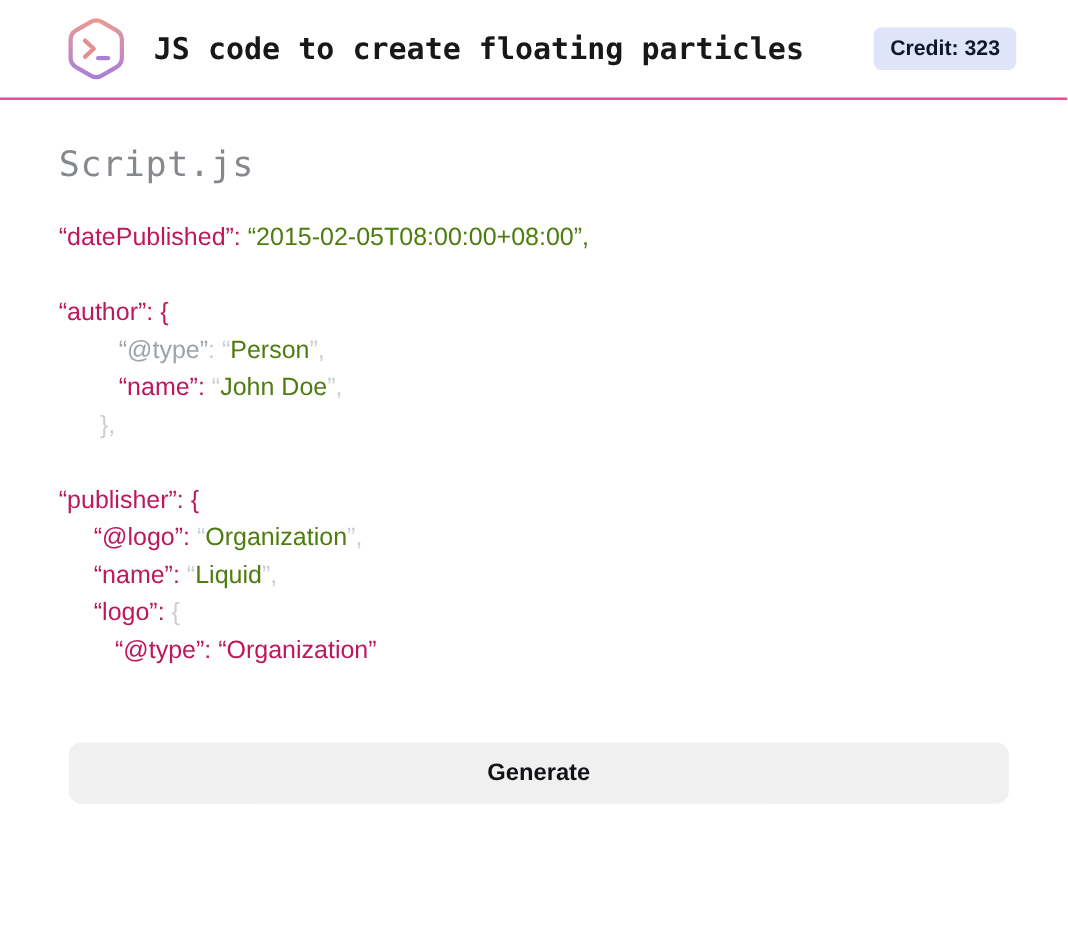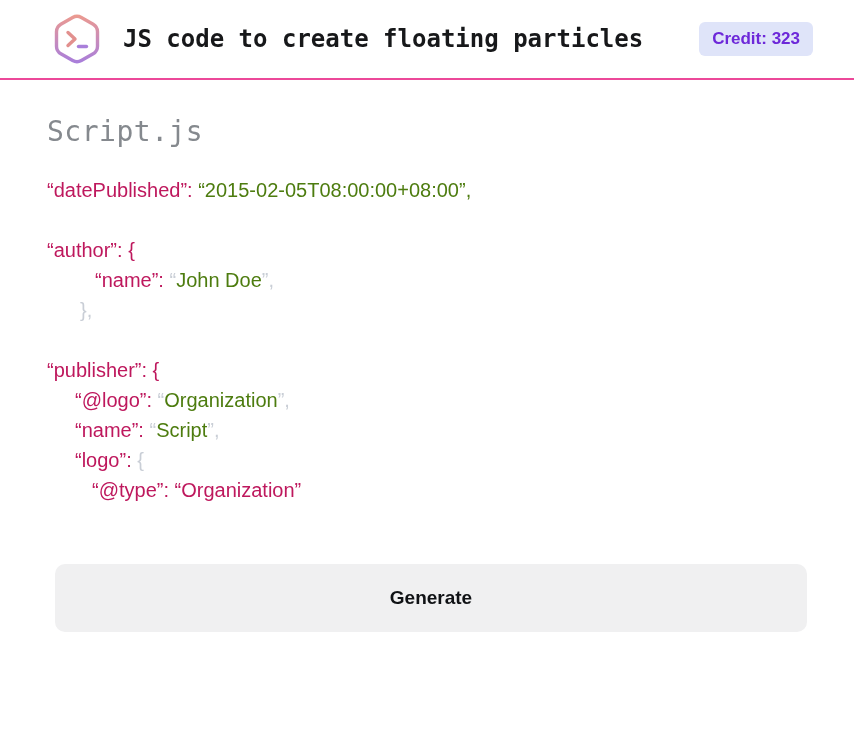--- a/index.html
+++ b/index.html
@@ -35,21 +35,21 @@
     font-size: 24px;
     font-weight: 600;
     color: #17181a;
     margin: 0 0 0 22px;
     letter-spacing: 0px;
     white-space: nowrap;
   }
   .badge {
     margin-left: auto;
     background: #dfe4f9;
-    color: #6d28d9;
+    color: #0f172a;
     font-size: 17px;
     font-weight: 700;
     padding: 7px 13px;
     border-radius: 6px;
     white-space: nowrap;
   }
   
   .main {
     padding: 0 47px;
   }
@@ -77,21 +77,21 @@
   .tk-punct { color: #c9ced6; }
   .tk-val   { color: #4d7c0f; }
   
   .button-row {
     margin-top: 59px;
     padding-left: 8px;
   }
   .generate {
     display: block;
     width: 100%;
-    height: 68px;
+    height: 49px;
     background: #f0f0f1;
     border: none;
     border-radius: 10px;
     font-family: "Liberation Sans", sans-serif;
     font-size: 19px;
     font-weight: 700;
     color: #101215;
     cursor: pointer;
   }
 </style>
@@ -118,26 +118,27 @@
     <h1 class="title">JS code to create floating particles</h1>
     <div class="badge">Credit: 323</div>
   </header>
 
   <main class="main">
     <div class="filename">Script.js</div>
     <div class="code">
         <div class="code-line"><span class="tk-key">“datePublished”: </span><span class="tk-val">“2015-02-05T08:00:00+08:00”,</span></div>
         <div class="code-line"></div>
         <div class="code-line"><span class="tk-key">“author”: {</span></div>
+        <div class="code-line" style="padding-left: 48px;"><span class="tk-dim">“@type”</span><span class="tk-punct">: “</span><span class="tk-val">Person</span><span class="tk-punct">”,</span></div>
         <div class="code-line" style="padding-left: 48px;"><span class="tk-key">“name”: </span><span class="tk-punct">“</span><span class="tk-val">John Doe</span><span class="tk-punct">”,</span></div>
         <div class="code-line" style="padding-left: 33px;"><span class="tk-punct">},</span></div>
         <div class="code-line"></div>
         <div class="code-line"><span class="tk-key">“publisher”: {</span></div>
         <div class="code-line" style="padding-left: 28px;"><span class="tk-key">“@logo”: </span><span class="tk-punct">“</span><span class="tk-val">Organization</span><span class="tk-punct">”,</span></div>
-        <div class="code-line" style="padding-left: 28px;"><span class="tk-key">“name”: </span><span class="tk-punct">“</span><span class="tk-val">Script</span><span class="tk-punct">”,</span></div>
+        <div class="code-line" style="padding-left: 28px;"><span class="tk-key">“name”: </span><span class="tk-punct">“</span><span class="tk-val">Liquid</span><span class="tk-punct">”,</span></div>
         <div class="code-line" style="padding-left: 28px;"><span class="tk-key">“logo”: </span><span class="tk-punct">{</span></div>
         <div class="code-line" style="padding-left: 45px;"><span class="tk-key">“@type”: “Organization”</span></div>
       </div>
     <div class="button-row">
       <button class="generate">Generate</button>
     </div>
   </main>
 
 </div>
 

